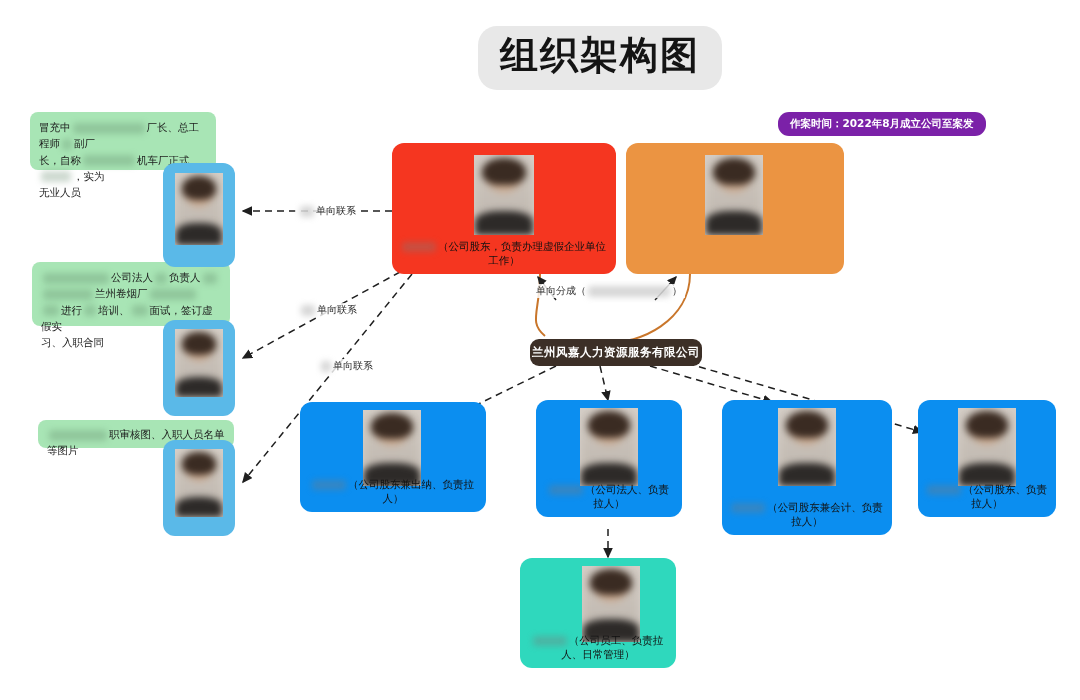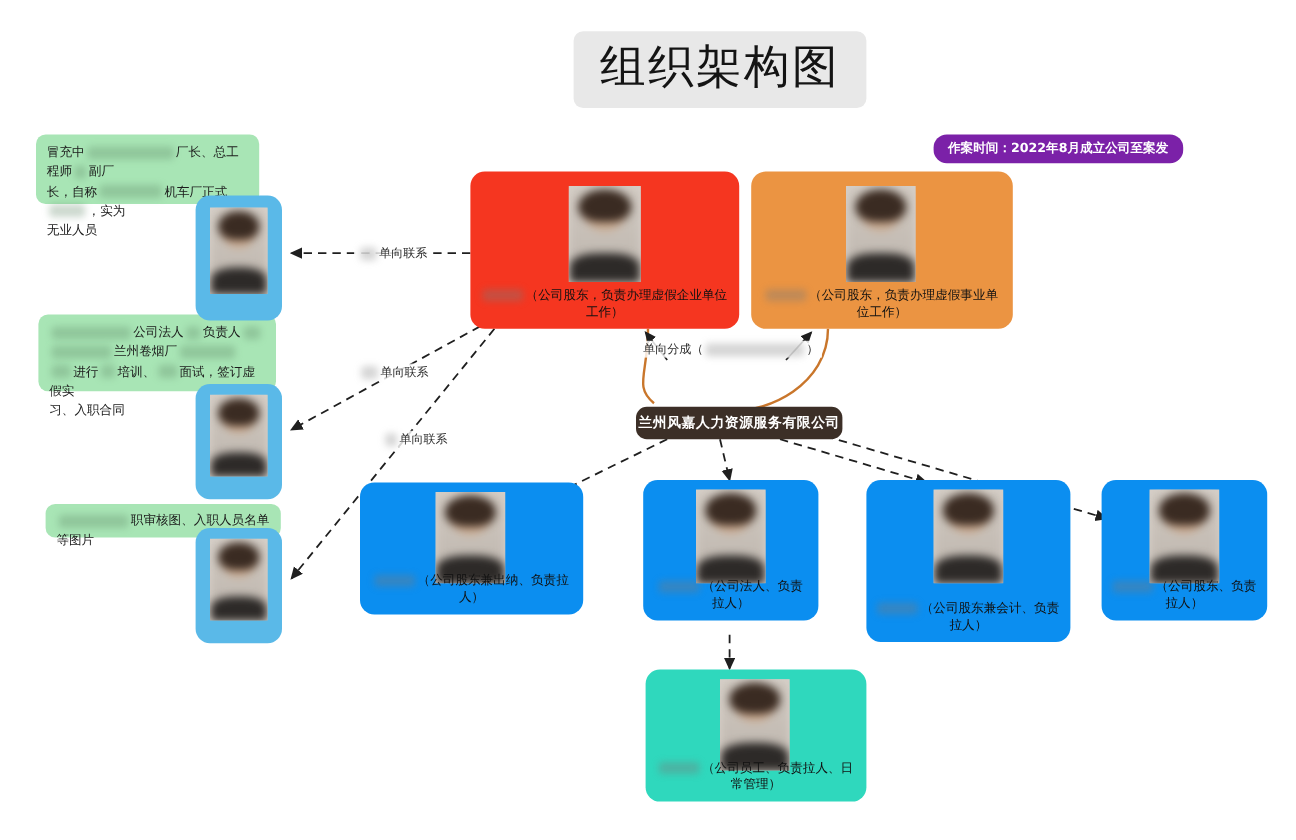--- a/index.html
+++ b/index.html
@@ -10,22 +10,22 @@
     overflow:hidden;
     position:relative;
   }
   #stage{position:absolute;left:0;top:0;width:1080px;height:700px;}
   svg#wires{position:absolute;left:0;top:0;width:1080px;height:700px;pointer-events:none;}
 
   
   .title-chip{
     position:absolute;left:478px;top:26px;
     padding:6px 22px 10px 22px;
-    background:#e8e8e8;border-radius:8px;
-    font-size:38px;font-weight:400;color:#141414;
+    background:#e8e8e8;border-radius:19px;
+    font-size:38px;font-weight:700;color:#141414;
     letter-spacing:2px;line-height:1.25;
     font-family:"DejaVu Sans","Liberation Sans",sans-serif;
   }
 
   
   .badge-purple{
     position:absolute;left:778px;top:112px;
     background:#7b21a8;color:#ffffff;
     font-size:10.5px;font-weight:700;
     padding:5px 12px;border-radius:11px;
@@ -202,23 +202,20 @@
       <span class="nm"></span><span>（公司股东，负责办理虚假企业单位工作）</span>
     </div>
   </div>
 
   <div class="node n-orange" style="left:626px;top:143px;width:218px;height:131px;">
     <div class="photo" style="left:79px;top:12px;width:58px;height:80px;">
       <div class="face"></div>
         <div class="hair"></div>
         <div class="torso"></div>
     </div>
-    <div class="cap">
-      <span class="nm"></span><span>（公司股东，负责办理虚假事业单位工作）</span>
-    </div>
   </div>
 
   <div class="node n-dark" style="left:530px;top:339px;width:172px;height:27px;">
     <span>兰州风嘉人力资源服务有限公司</span>
   </div>
 
   <div class="node n-blue" style="left:300px;top:402px;width:186px;height:110px;">
     <div class="photo" style="left:63px;top:8px;width:58px;height:76px;">
       <div class="face"></div>
         <div class="hair"></div>
@@ -255,21 +252,21 @@
     <div class="photo" style="left:40px;top:8px;width:58px;height:78px;">
       <div class="face"></div>
         <div class="hair"></div>
         <div class="torso"></div>
     </div>
     <div class="cap">
       <span class="nm"></span><span>（公司股东、负责拉人）</span>
     </div>
   </div>
 
-  <div class="node n-teal" style="left:538px;top:558px;width:184px;height:110px;">
+  <div class="node n-teal" style="left:520px;top:558px;width:156px;height:110px;">
     <div class="photo" style="left:62px;top:8px;width:58px;height:76px;">
       <div class="face"></div>
         <div class="hair"></div>
         <div class="torso"></div>
     </div>
     <div class="cap">
       <span class="nm"></span><span>（公司员工、负责拉人、日常管理）</span>
     </div>
   </div>
 

